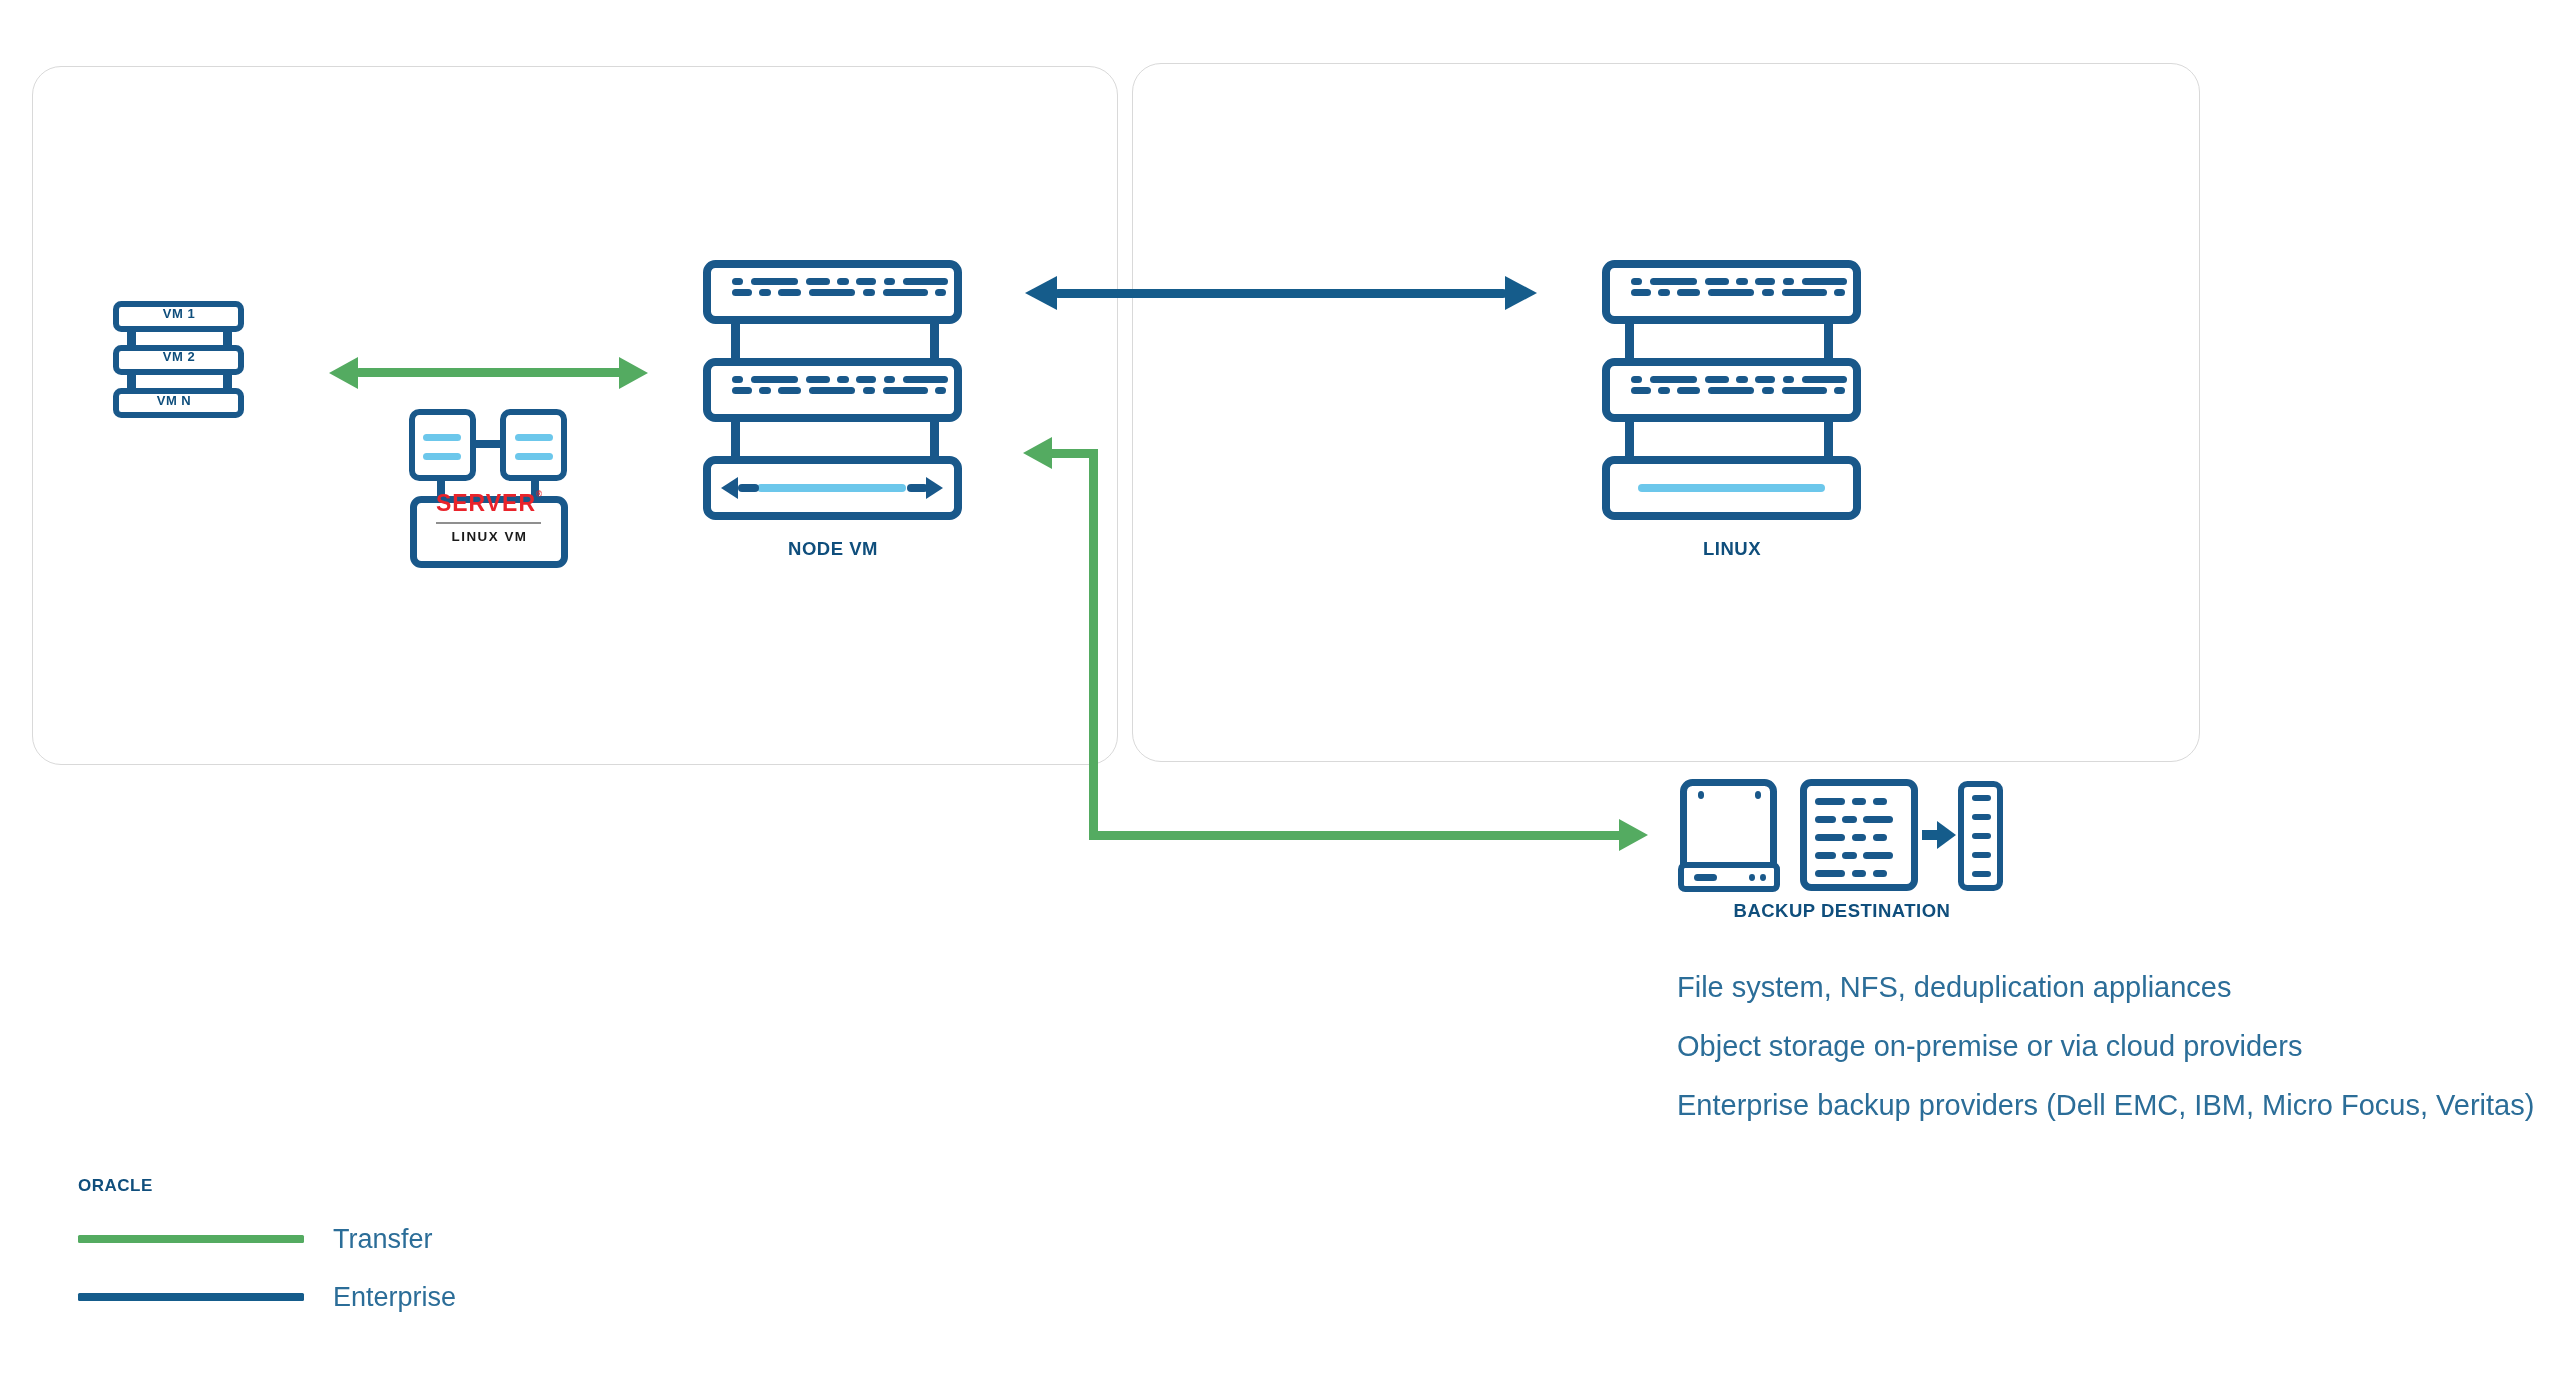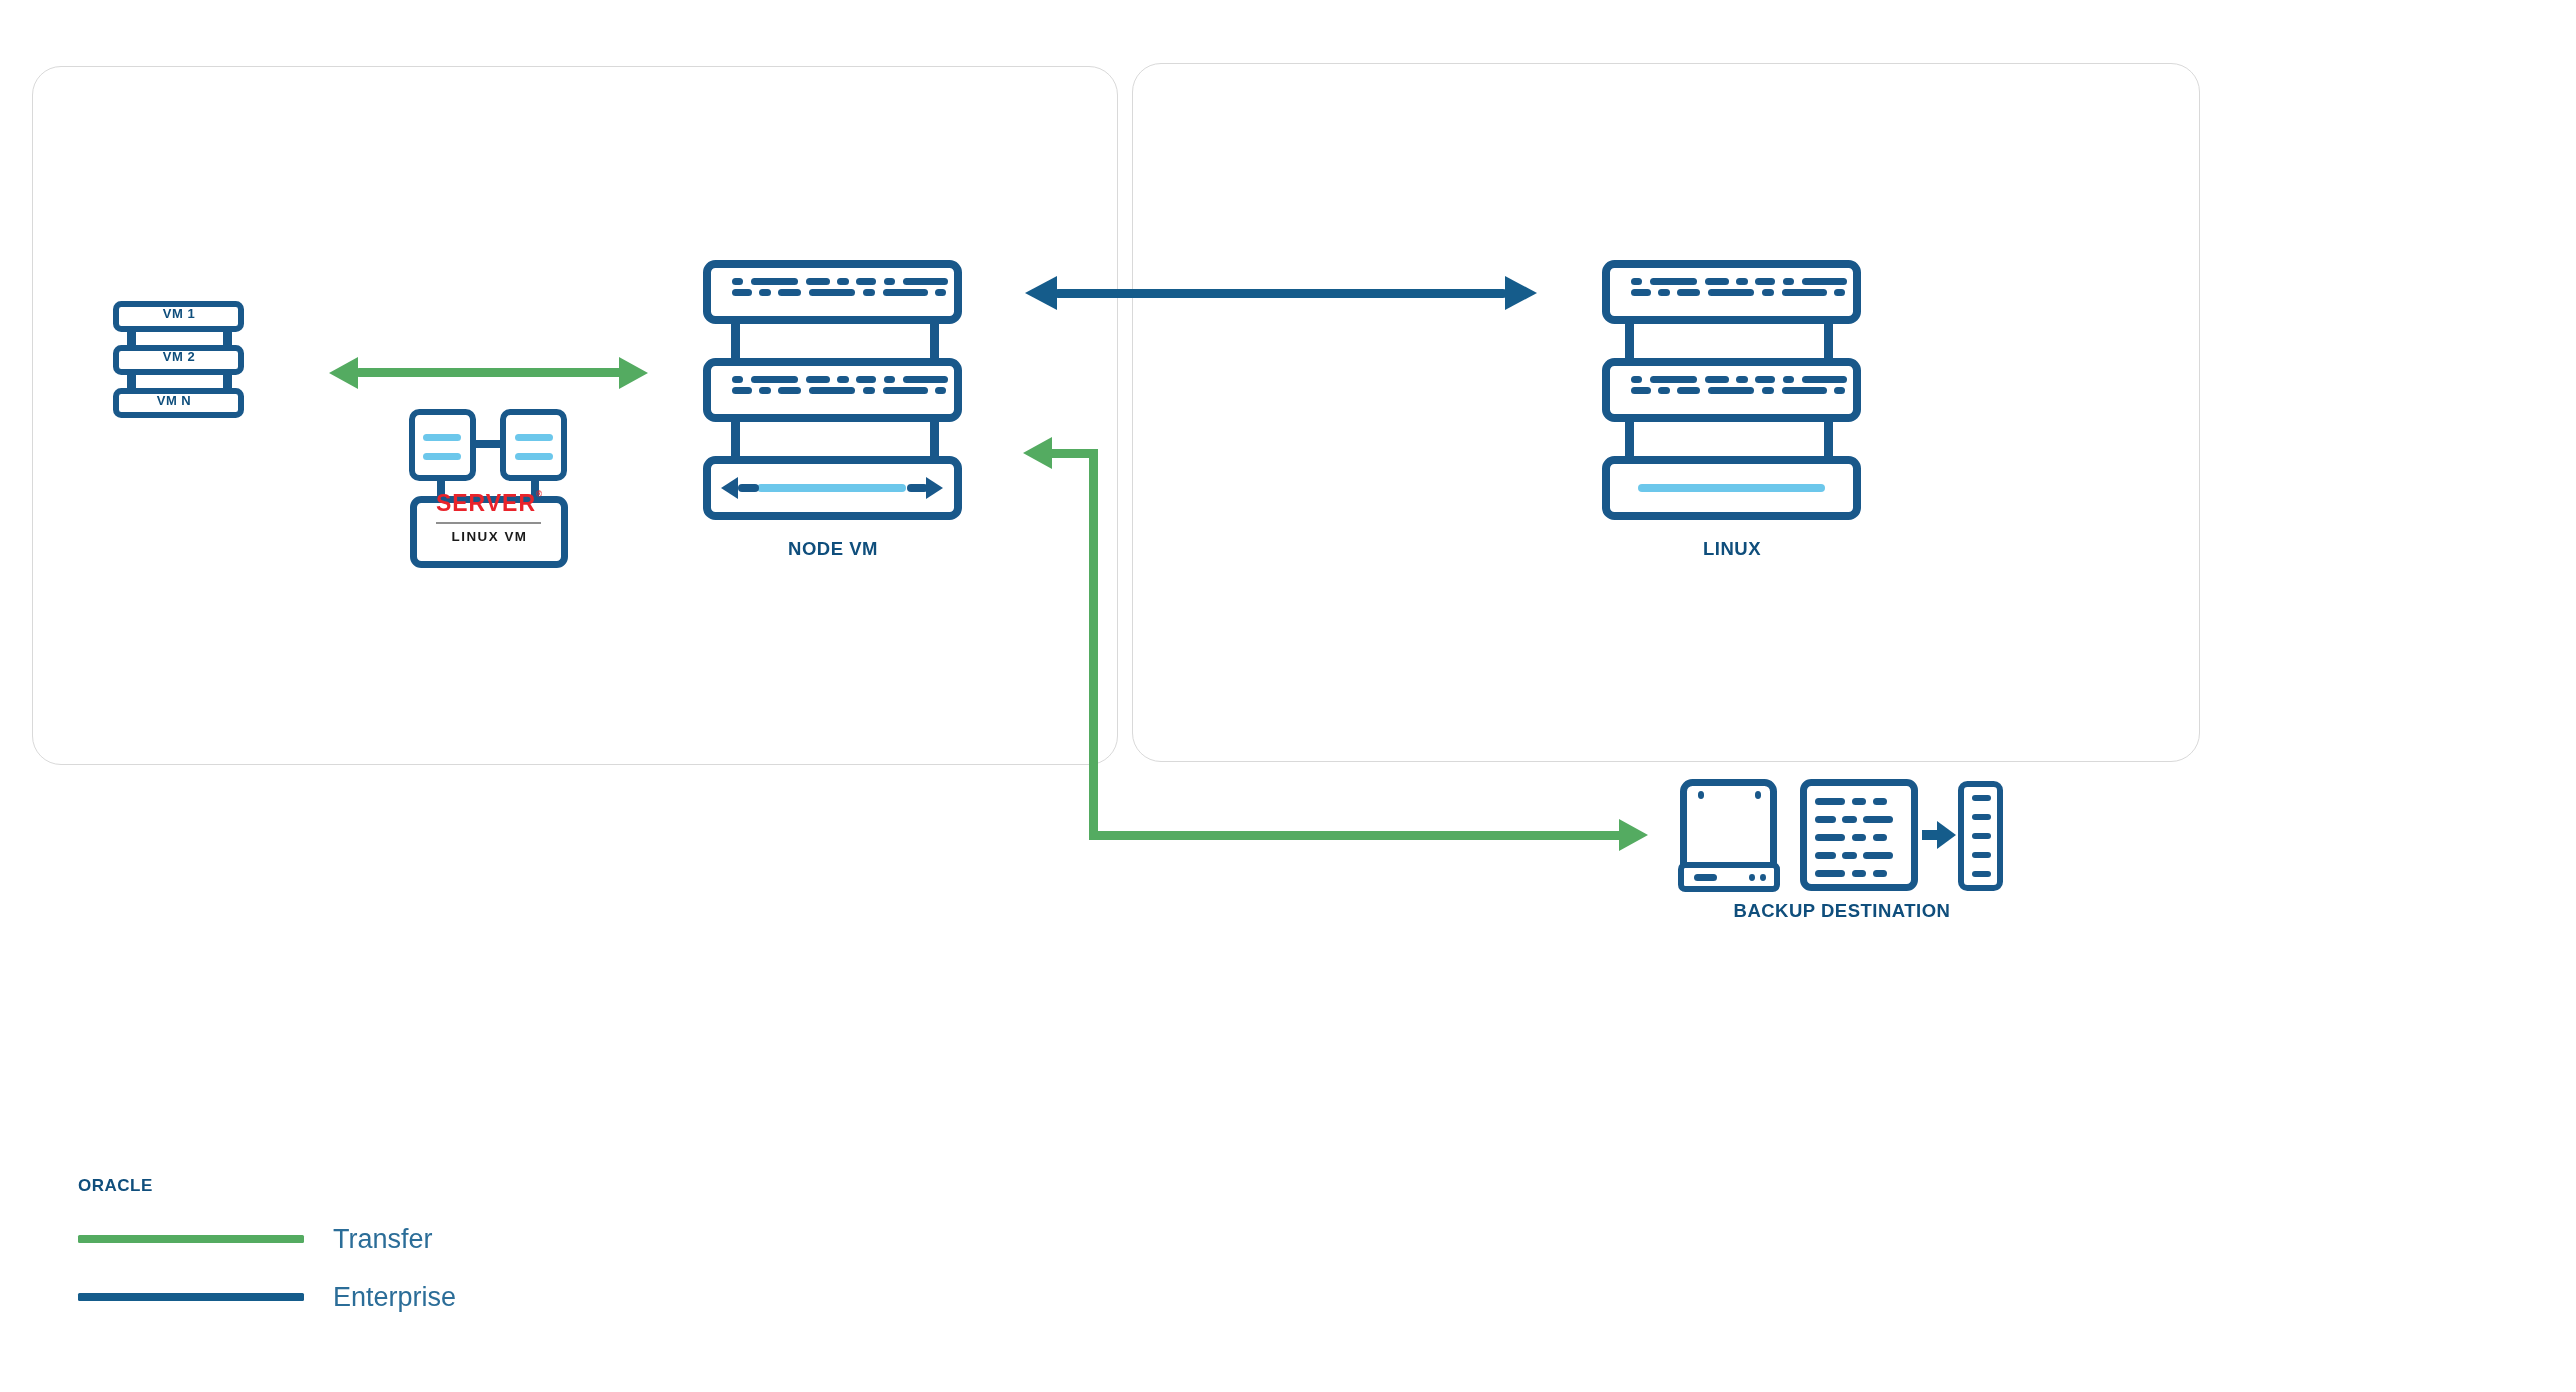--- a/index.html
+++ b/index.html
@@ -264,20 +264,25 @@
     <div class="sbox" style="left:1958px;top:781px;width:33px;height:98px;border-width:6.7px;border-radius:9.3px;"></div>
     <div class="bar" style="left:1972px;top:795px;width:18.5px;height:5.7px;background:var(--stroke);"></div>
     <div class="bar" style="left:1972px;top:814px;width:18.5px;height:5.7px;background:var(--stroke);"></div>
     <div class="bar" style="left:1972px;top:833px;width:18.5px;height:5.7px;background:var(--stroke);"></div>
     <div class="bar" style="left:1972px;top:852px;width:18.5px;height:5.7px;background:var(--stroke);"></div>
     <div class="bar" style="left:1972px;top:871px;width:18.5px;height:5.7px;background:var(--stroke);"></div>
 
     <div class="center-label" style="left:1842px;top:900px;">BACKUP DESTINATION</div>
   </div>
 
+  <div class="abs" style="left:1677px;top:958px;">
+    <p class="note-line">File system, NFS, deduplication appliances</p>
+    <p class="note-line">Object storage on-premise or via cloud providers</p>
+    <p class="note-line">Enterprise backup providers (Dell EMC, IBM, Micro Focus, Veritas)</p>
+  </div>
 
   <div>
     <div class="abs" style="left:78px;top:1176px;font-size:17px;font-weight:800;color:var(--label);letter-spacing:0.5px;">ORACLE</div>
     <div class="bar" style="left: 78px; top: 1235px; width: 226px; height: 7.7px; border-radius: 1.5px; background: rgb(84, 171, 97);"></div>
     <div class="bar" style="left: 78px; top: 1293px; width: 226px; height: 7.7px; border-radius: 1.5px; background: rgb(21, 92, 139);"></div>
     <div class="legend-label" style="left:333px;top:1224px;">Transfer</div>
     <div class="legend-label" style="left:333px;top:1282px;">Enterprise</div>
   </div>
 
 </div>

